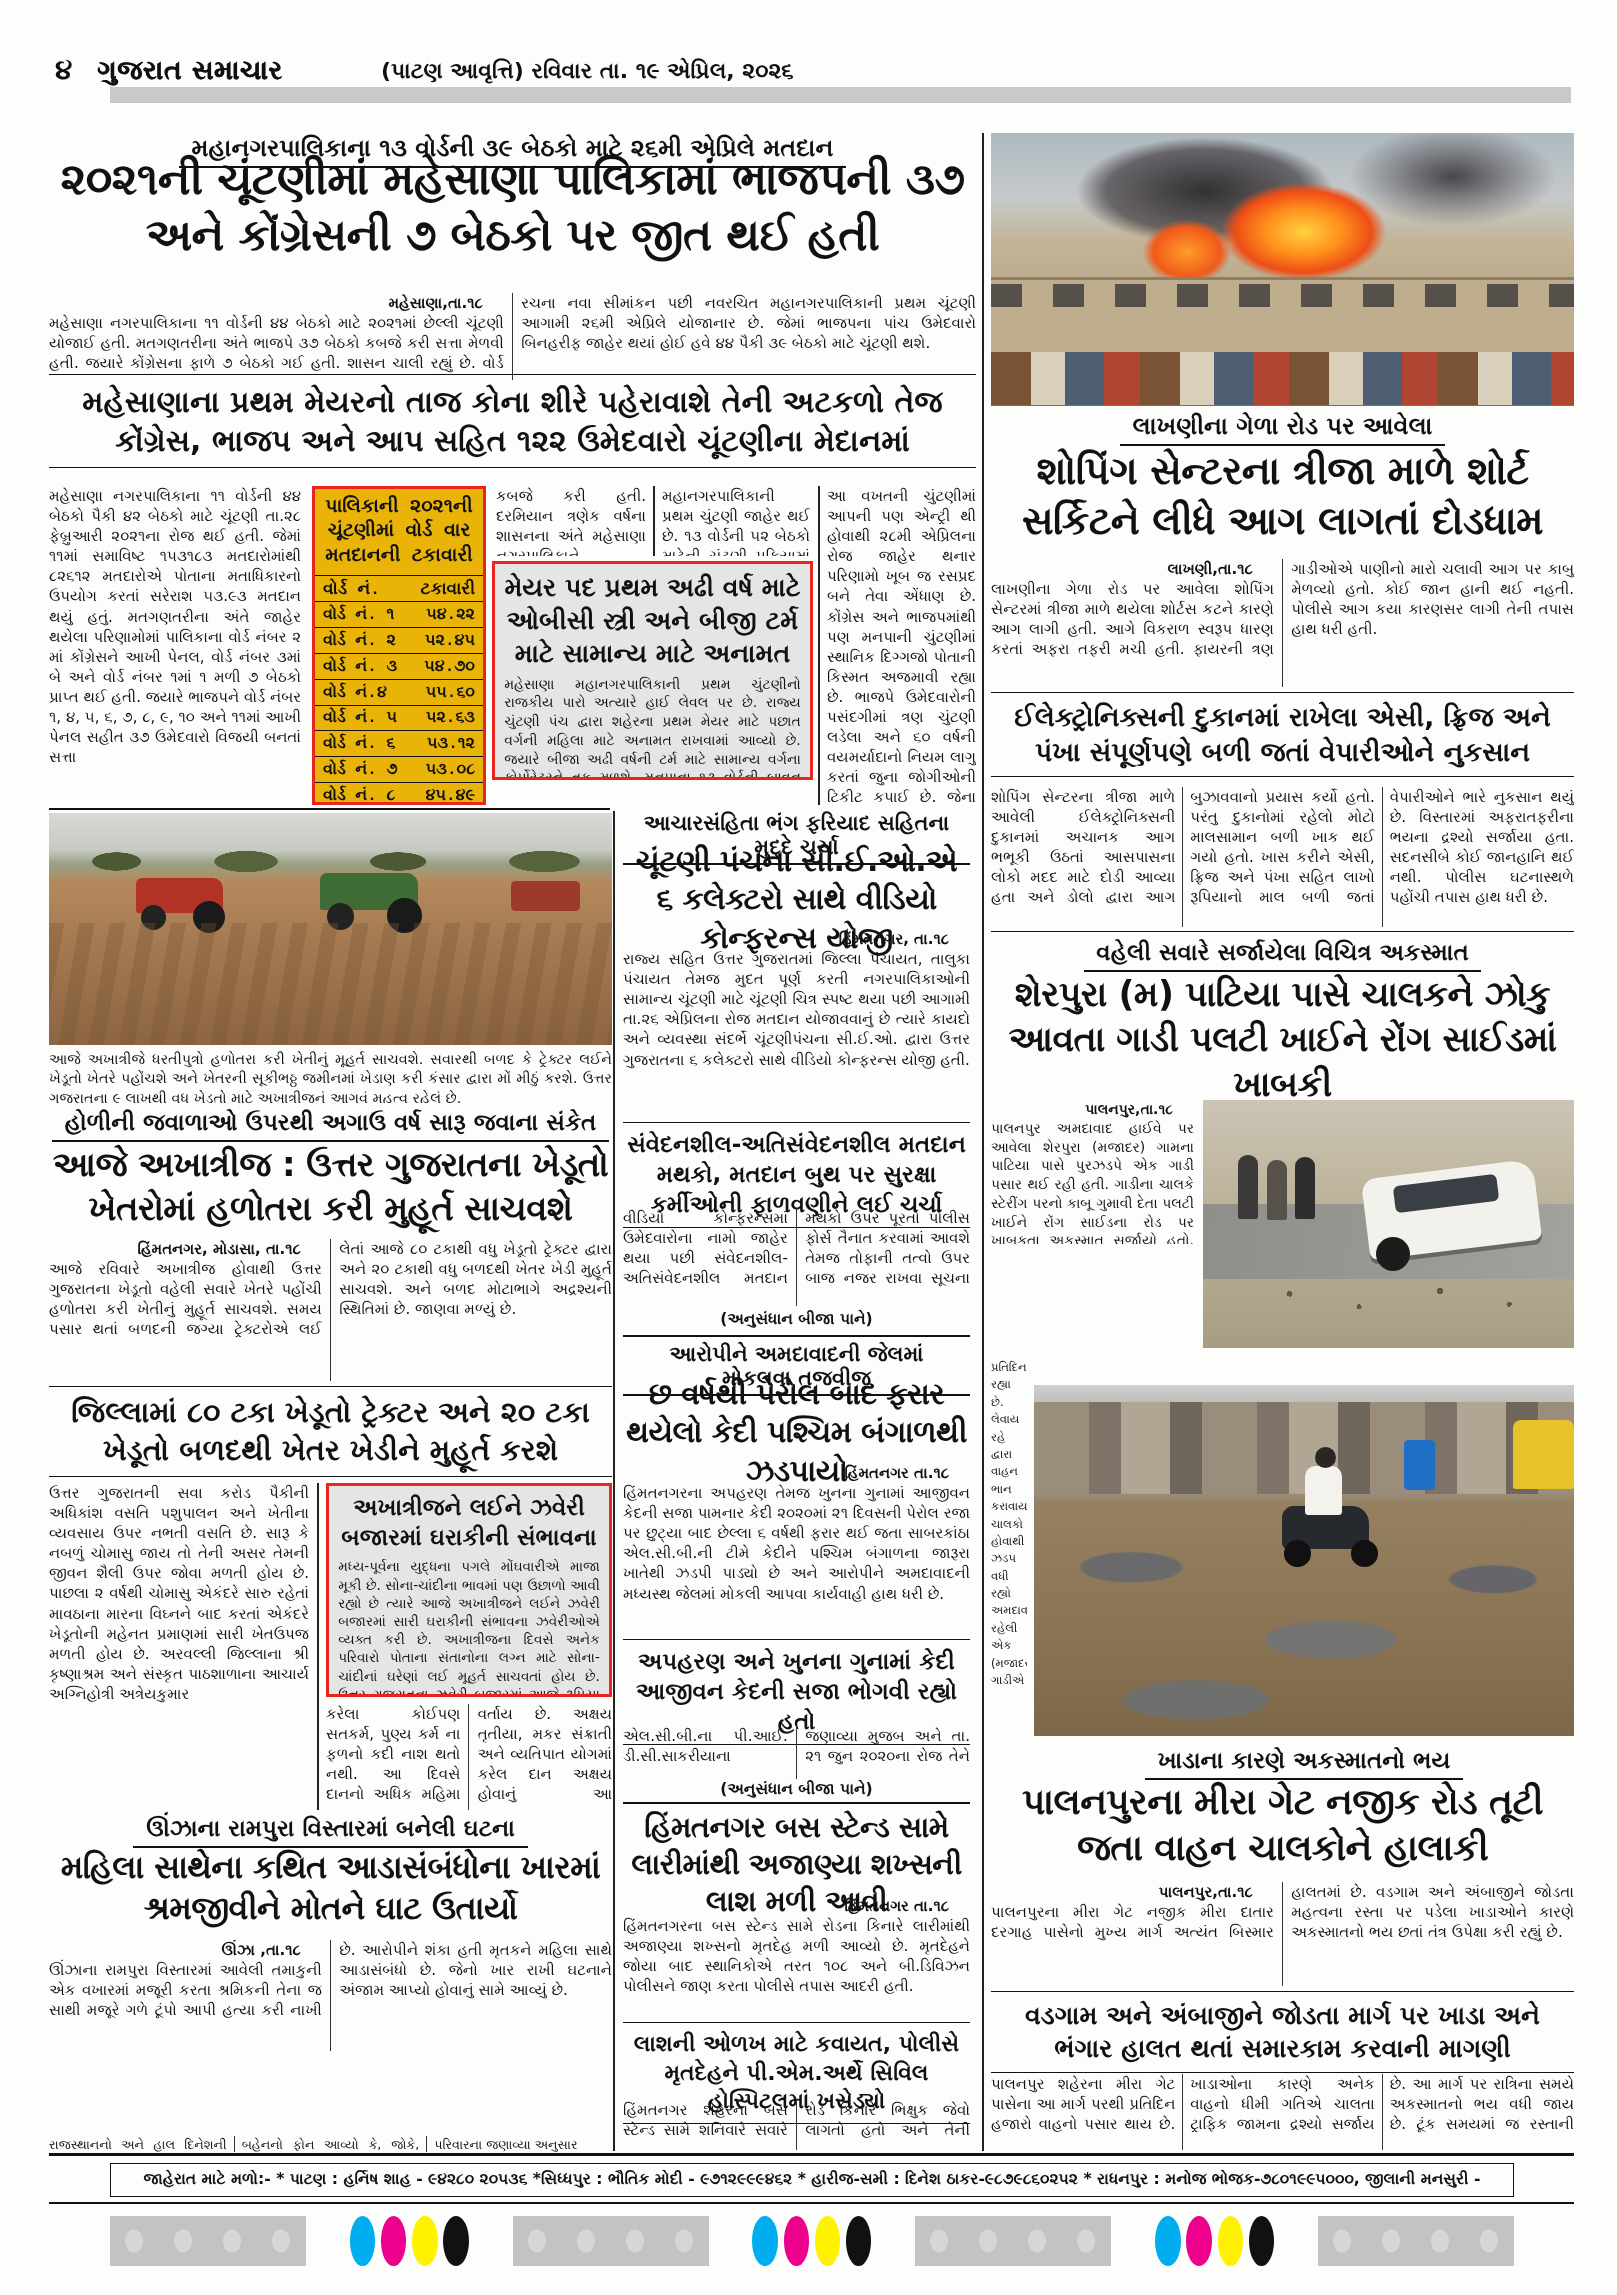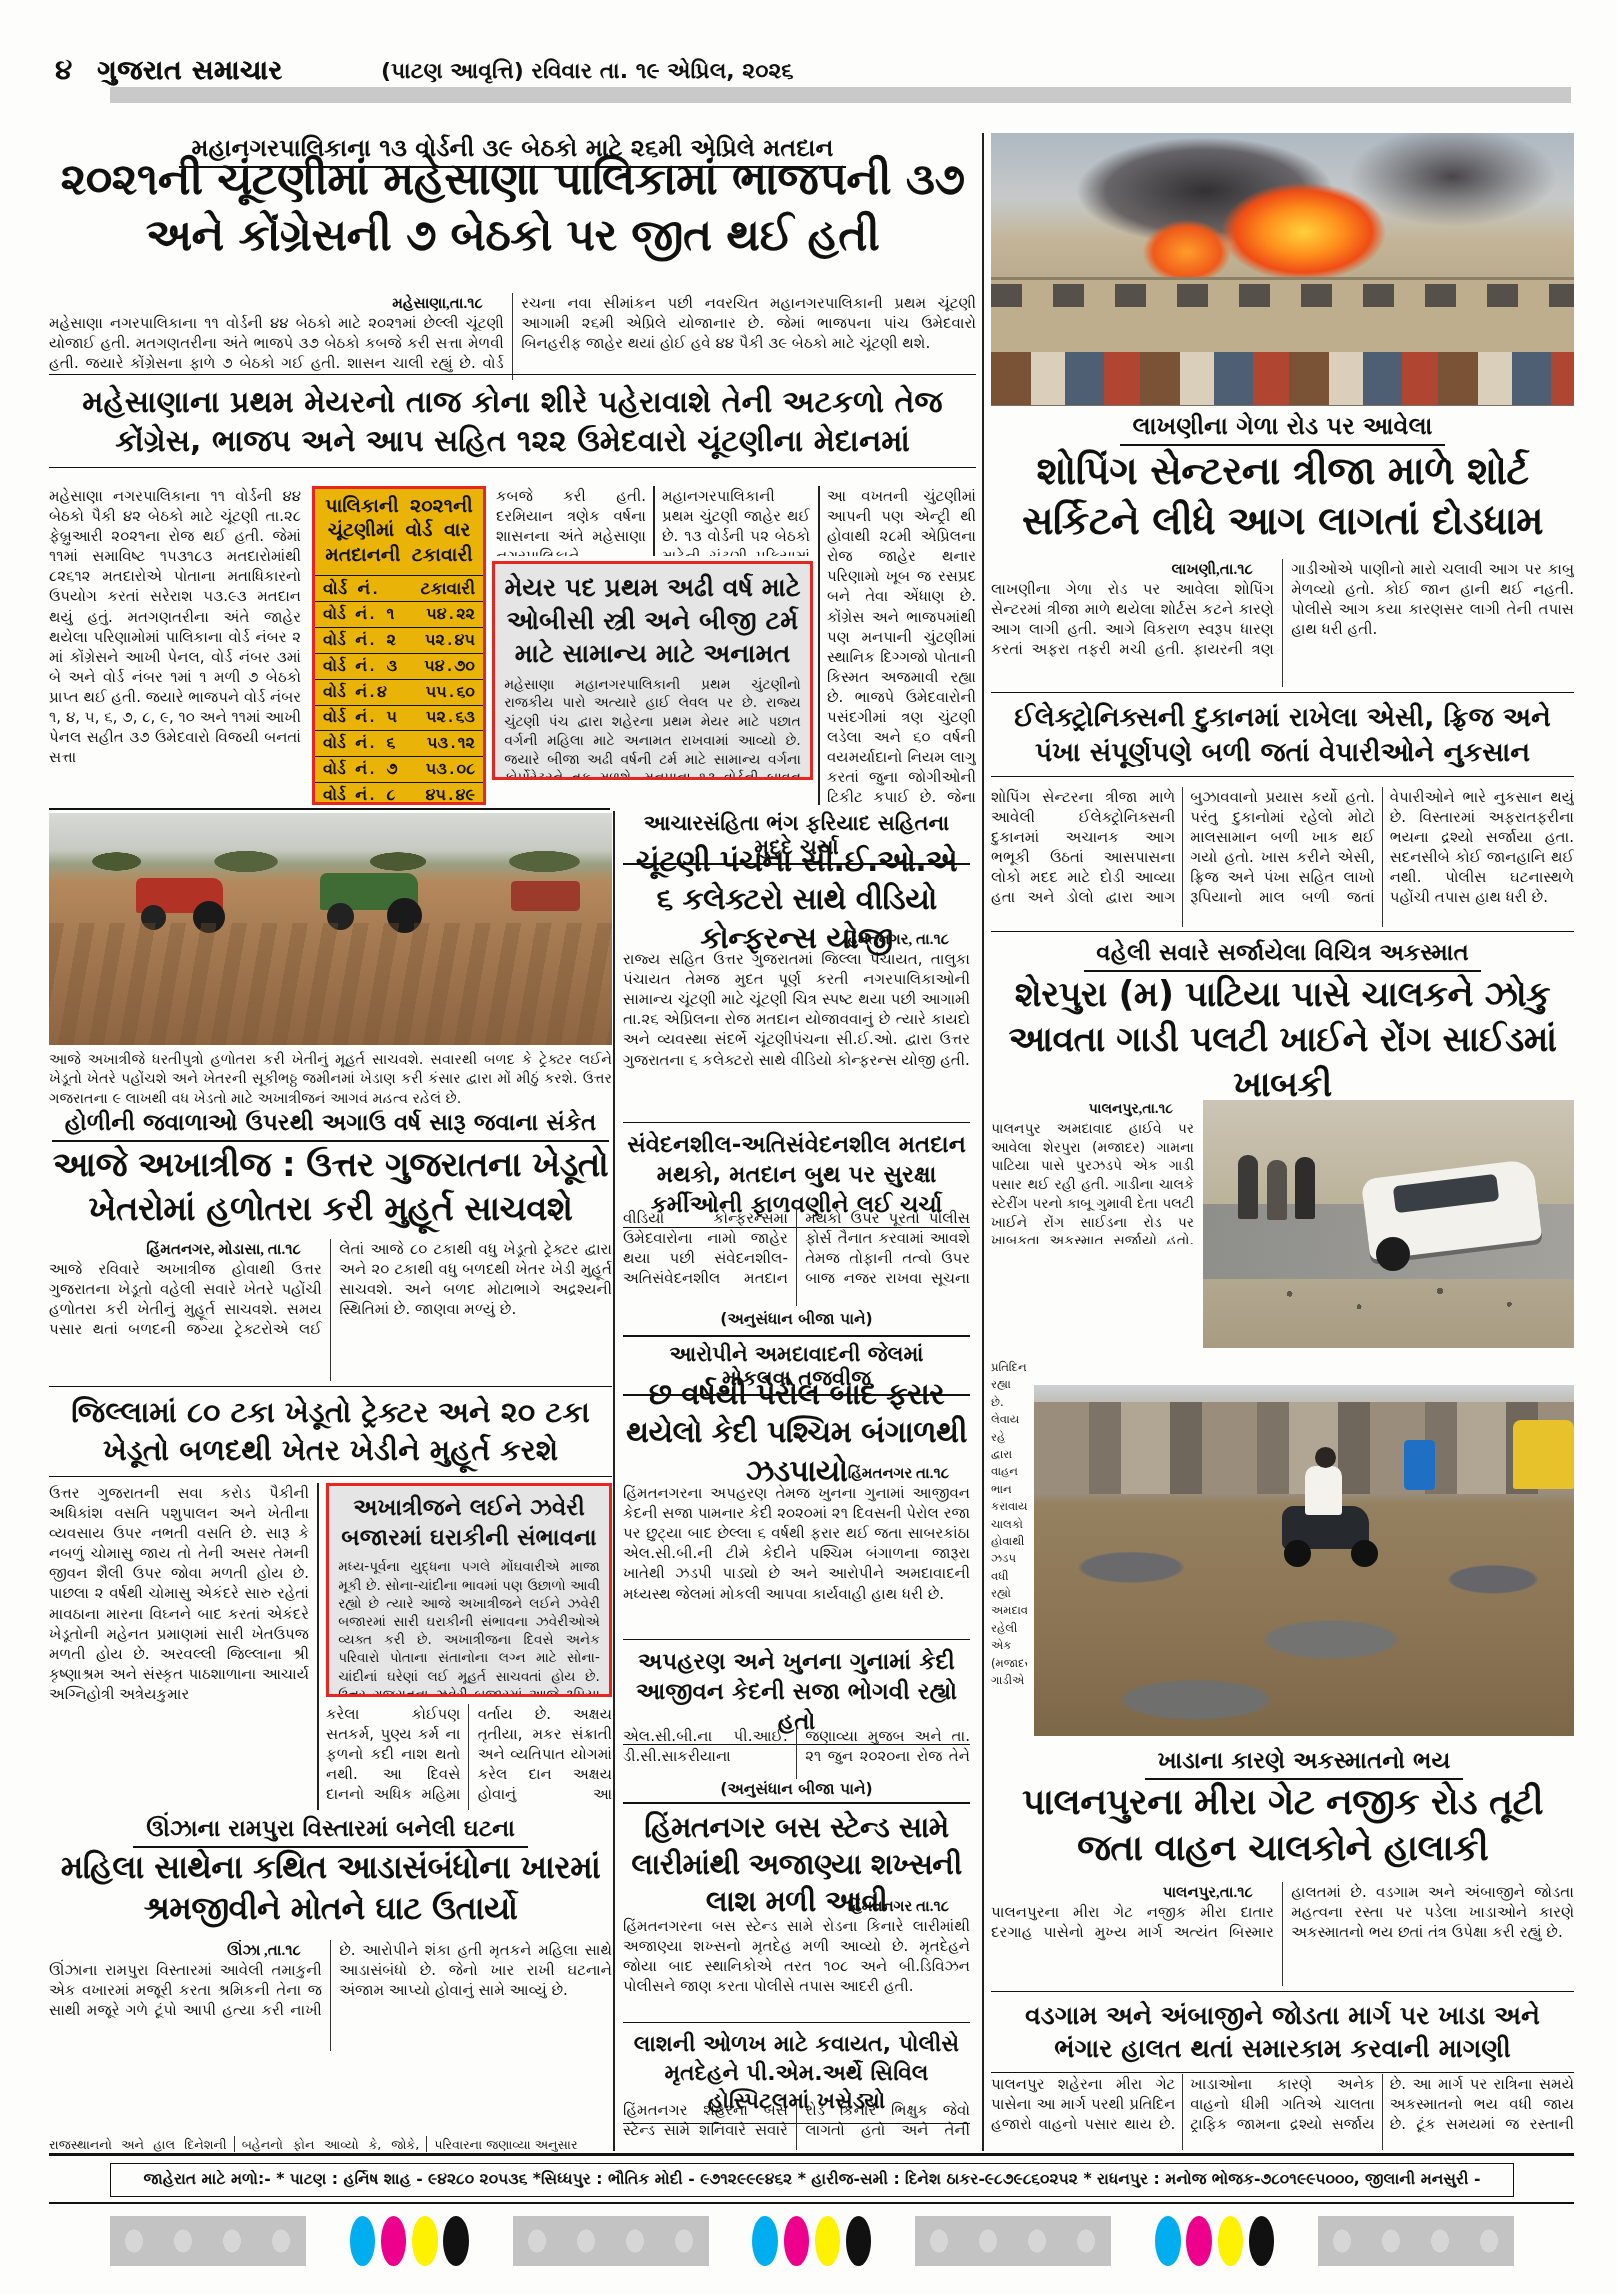--- a/index.html
+++ b/index.html
@@ -8,21 +8,21 @@
   .abs{position:absolute;}
   .rule{background:#111;}
   .vrule{background:#222;width:1.7px;}
   .kicker{font-weight:bold;text-align:center;}
   .kicker span{display:inline-block;border-bottom:2.3px solid #111;padding:0 12.7px 3.5px;}
   .hl{font-weight:bold;text-align:center;line-height:1.28;letter-spacing:-0.6px;}
   .subhead{font-weight:bold;text-align:center;line-height:1.3;border-top:1.7px solid #111;border-bottom:1.7px solid #111;padding:7px 3.5px;}
   .body{font-size:15px;line-height:1.34;text-align:justify;overflow:hidden;}
   .cols2{column-count:2;column-gap:17.3px;column-rule:1.2px solid #333;}
   .cols3{column-count:3;column-gap:15px;column-rule:1.2px solid #333;}
-  .date{font-weight:bold;text-align:right;padding-right:21px;font-family:Liberation Serif, serif;}
+  .date{font-weight:bold;text-align:right;padding-right:21px;}
   .cont{font-weight:bold;text-align:center;font-size:15.6px;}
   .redbox{border:3.5px solid #e8251f;background:#e5e5e5;box-sizing:border-box;padding:7px 9.2px;overflow:hidden;}
   .rb-title{font-weight:bold;text-align:center;line-height:1.3;}
   .caption{font-size:14.4px;line-height:1.35;text-align:justify;overflow:hidden;}
   
   #vtable{border:3.5px solid #e8251f;background:#eab308;box-sizing:border-box;overflow:hidden;font-family:Liberation Mono, monospace;}
   #vtable .t-title{font-weight:bold;font-size:19px;text-align:center;line-height:1.3;padding:5.8px 3.5px;border-bottom:1.7px solid #111;}
   .t-row{display:flex;justify-content:space-between;font-size:16px;font-weight:bold;padding:2.9px 8px;border-bottom:1.4px solid #111;}
   .t-row:last-child{border-bottom:none;}
   .t-head{font-size:17px;}

